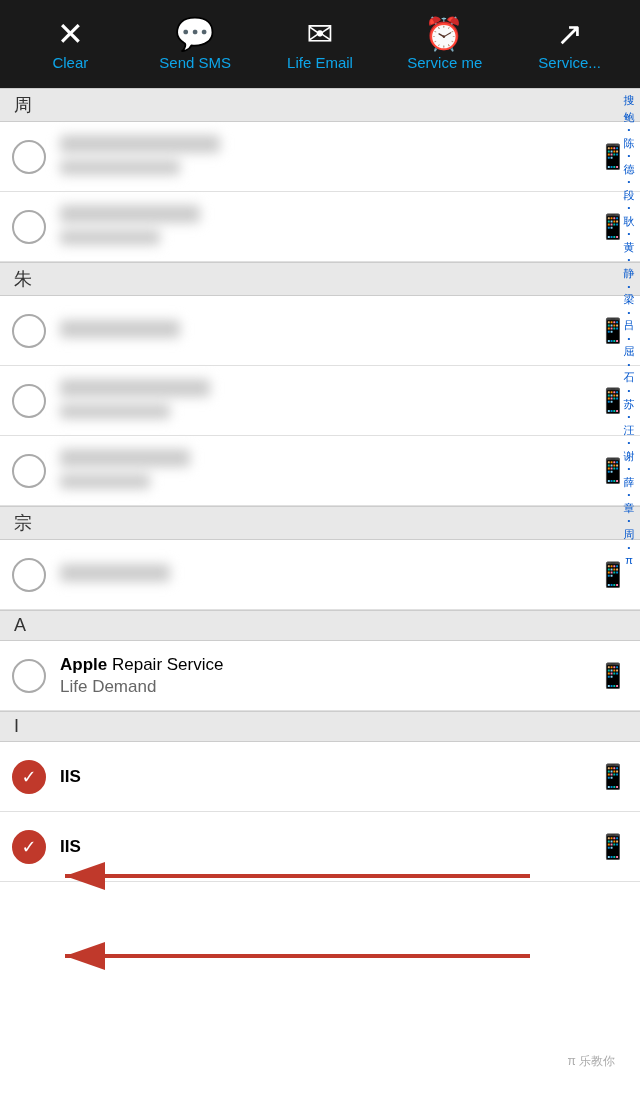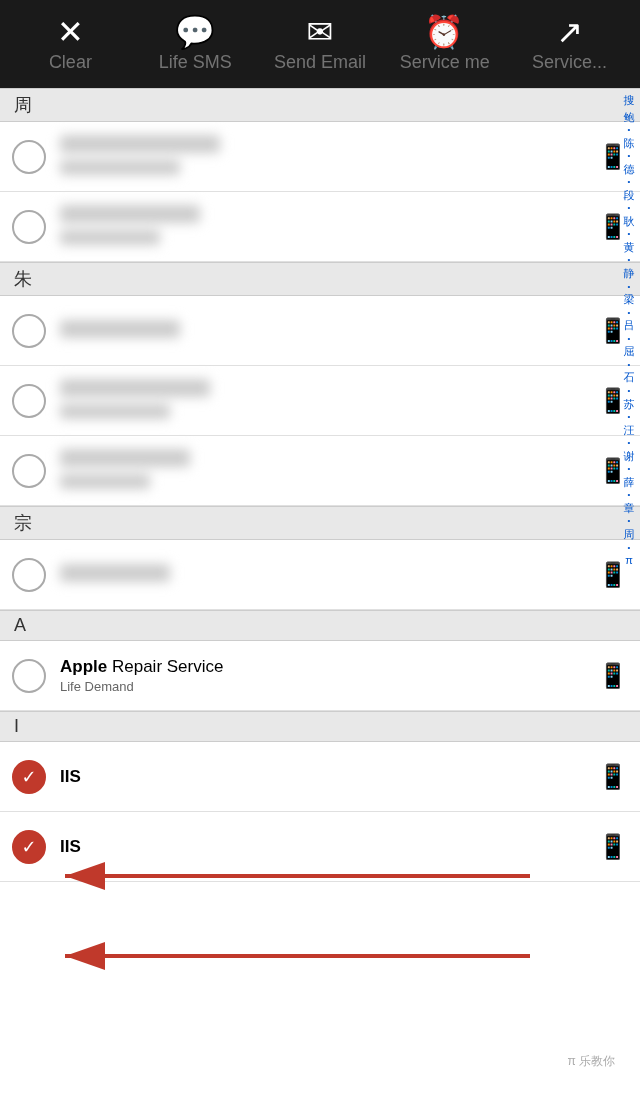--- a/index.html
+++ b/index.html
@@ -29,22 +29,22 @@
       font-size: 13px;
       cursor: pointer;
       min-width: 100px;
     }
     .toolbar-icon {
       font-size: 32px;
       margin-bottom: 4px;
       line-height: 1;
     }
     .toolbar-label {
-      font-size: 18px;
-      color: #737373;
+      font-size: 15px;
+      color: #0ea5e9;
     }
 
     
     .contact-list {
       height: calc(1096px - 88px);
       overflow: hidden;
       position: relative;
     }
 
     
@@ -94,21 +94,21 @@
       flex: 1;
     }
     .contact-name {
       font-size: 17px;
       color: #000;
     }
     .contact-name .bold {
       font-weight: bold;
     }
     .contact-subtitle {
-      font-size: 13px;
+      font-size: 17px;
       color: #666;
       margin-top: 2px;
     }
 
     .contact-name-blurred {
       display: inline-block;
       width: 160px;
       height: 18px;
       background: #ccc;
       border-radius: 3px;
@@ -169,25 +169,25 @@
 </head>
 <body>
 
 <div class="toolbar">
   <div class="toolbar-item">
     <span class="toolbar-icon">✕</span>
     <span class="toolbar-label">Clear</span>
   </div>
   <div class="toolbar-item">
     <span class="toolbar-icon">💬</span>
-    <span class="toolbar-label">Life SMS</span>
+    <span class="toolbar-label">Send SMS</span>
   </div>
   <div class="toolbar-item">
     <span class="toolbar-icon">✉</span>
-    <span class="toolbar-label">Send Email</span>
+    <span class="toolbar-label">Life Email</span>
   </div>
   <div class="toolbar-item">
     <span class="toolbar-icon">⏰</span>
     <span class="toolbar-label">Service me</span>
   </div>
   <div class="toolbar-item">
     <span class="toolbar-icon">↗</span>
     <span class="toolbar-label">Service...</span>
   </div>
 </div>

